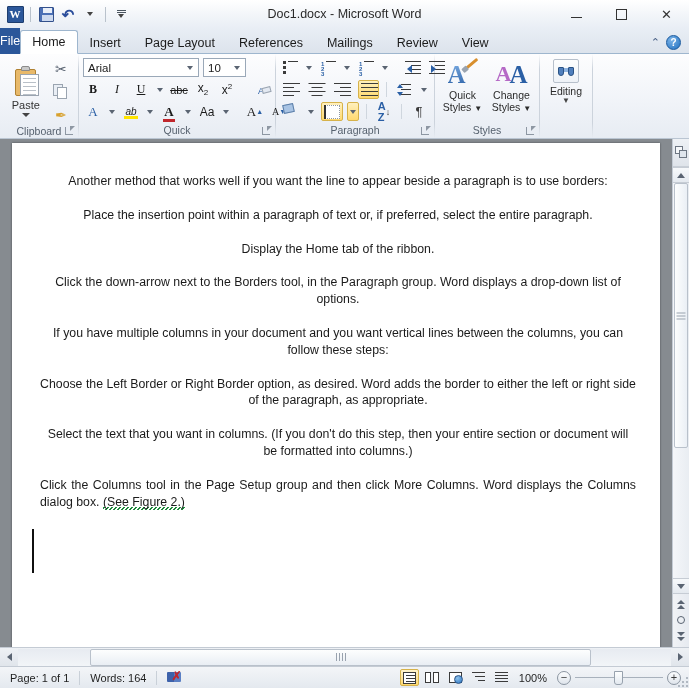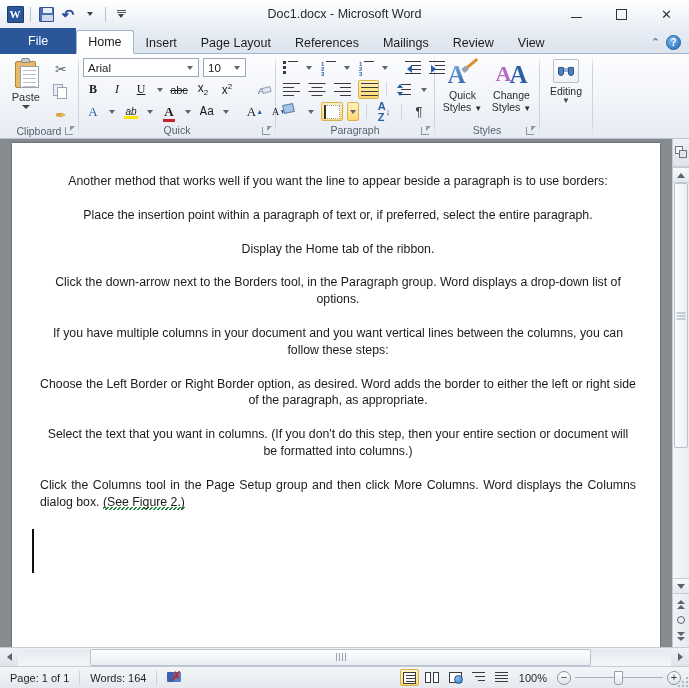--- a/index.html
+++ b/index.html
@@ -68,21 +68,21 @@
   }
   .tab {
     height: 24px; padding: 0 11px;
     display:flex;align-items:center;
     font-size:12.5px; color:#1c1c1c;
     border:1px solid transparent; border-bottom:none;
     margin-bottom:-1px;
   }
   .tab-file {
     background:#2b579a; color:#fff; height:26px;
-    padding:0 28px; font-size:12.5px; margin-bottom:-1px;
+    padding:0 0; font-size:12.5px; margin-bottom:-1px;
     border:none; align-self:stretch;text-align:right;
   }
   .tab.active {
     background:#fff;
     border:1px solid #9eb6ce; border-bottom:1px solid #fff;
     border-radius:3px 3px 0 0;
     margin-top:28px;
   }
   .tabrow-right { margin-left:auto; display:flex; align-items:center; gap:6px; padding-right:8px; padding-bottom:3px; }
   .ico-minrib { font-size:11px; color:#4a6287; }
@@ -117,21 +117,21 @@
     content:"";position:absolute;left:0;top:1px;width:7px;height:7px;
     border-left:1px solid #5e6a78;border-bottom:1px solid #5e6a78;
   }
   .dlg-launcher:before{
     content:"";position:absolute;right:0;top:0;width:0;height:0;
     border-left:5px solid #5e6a78;border-bottom:5px solid transparent;
   }
 
   
   .g-clipboard { width:78px; }
-  .paste-col { width:46px; display:flex;flex-direction:column;align-items:center; }
+  .paste-col { width:46px; display:flex;flex-direction:column;align-items:center;justify-content:center; }
   .paste-ico {
     width:30px;height:32px;position:relative;margin-top:1px;
   }
   .clip-board { position:absolute;left:4px;top:3px;width:21px;height:27px;background:#e8b96a;border:1px solid #b08233;border-radius:2px;}
   .clip-clasp { position:absolute;left:10px;top:0px;width:9px;height:5px;background:#c9c9c9;border:1px solid #8a8a8a;border-radius:2px 2px 0 0;}
   .clip-page { position:absolute;left:9px;top:8px;width:19px;height:22px;background:#fff;border:1px solid #9aa4b0;}
   .clip-page i{display:block;height:1px;background:#b9c0c8;margin:3px 2px 0 2px;}
   .paste-lbl { font-size:11px;color:#333;margin-top:1px;}
   .mini-caret { width:0;height:0;border-left:4px solid transparent;border-right:4px solid transparent;border-top:4px solid #444;margin-top:2px;}
   .clip-small { width:28px;display:flex;flex-direction:column;align-items:center;justify-content:flex-start;padding-top:2px;gap:4px;}
@@ -522,21 +522,21 @@
             <div class="tb" style="min-width:10px">
                 <span class="split-caret"></span>
               </div>
             <div class="tb">
                 <span class="hl-ab ul-red" style="font-family:'Liberation Serif',serif;font-size:13px;font-weight:bold">A</span>
               </div>
             <div class="tb" style="min-width:10px">
                 <span class="split-caret"></span>
               </div>
             <div class="tb">
-                <span style="font-family:Liberation Mono, monospace;font-size:12px">Aa</span>
+                <span style="font-family:Liberation Sans, sans-serif;font-size:12px">Aa</span>
               </div>
             <div class="tb" style="min-width:10px">
                 <span class="split-caret"></span>
               </div>
             <span class="sep-v"></span>
             <div class="tb">
                 <span class="fx-bigA" style="font-family:'Liberation Serif',serif">A</span>
                 <span style="font-size:7px;color:#2a5fa5">▲</span>
               </div>
             <div class="tb">

